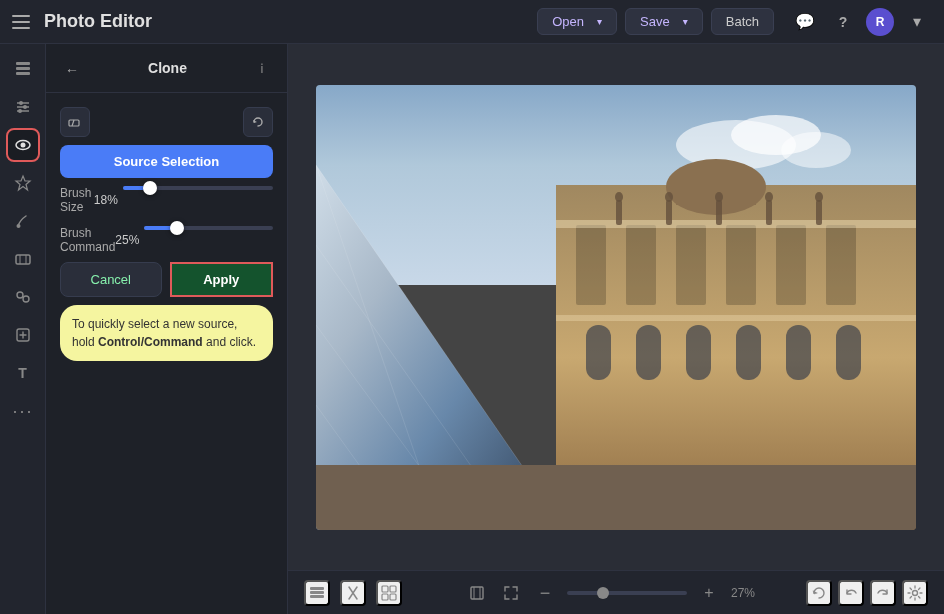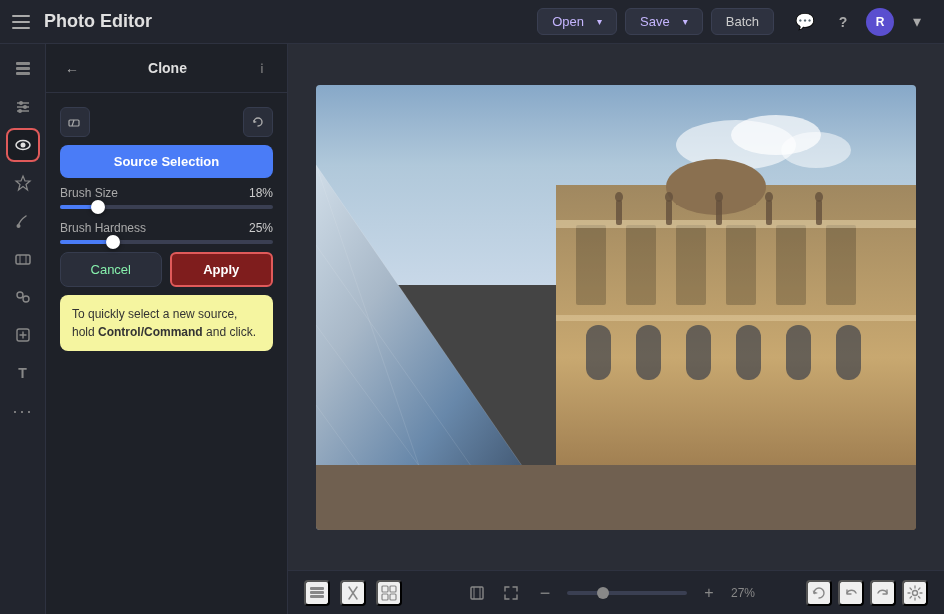--- a/index.html
+++ b/index.html
@@ -228,21 +228,21 @@
       text-align: center;
     }
 
     .slider-group {
       display: flex;
       flex-direction: column;
       gap: 12px;
     }
     .slider-row {
       display: flex;
-      flex-direction: column;
+      flex-direction: row;
       gap: 5px;
     }
     .slider-label-row {
       display: flex;
       justify-content: space-between;
       align-items: center;
     }
     .slider-label {
       font-size: 12px;
       color: #aaa;
@@ -288,35 +288,35 @@
       border: 1px solid #363c4e;
       color: #86efac;
       border-radius: 8px;
       padding: 8px 0;
       font-size: 13px;
       cursor: pointer;
       text-align: center;
     }
     .apply-btn {
       flex: 1;
-      background: #7f1d1d;
+      background: #14532d;
       border: 2px solid #e05a5a;
       color: #fff;
-      border-radius: 6px;
+      border-radius: 0;
       padding: 8px 0;
       font-size: 13px;
       font-weight: 600;
       cursor: pointer;
       text-align: center;
     }
 
     .tooltip-box {
       background: #f5f5a0;
       color: #333;
-      border-radius: 8px;
+      border-radius: 17px;
       padding: 10px 12px;
       font-size: 12px;
       line-height: 1.5;
     }
     .tooltip-box strong {
       font-weight: 700;
     }
 
     
     .canvas-area {
@@ -573,21 +573,21 @@
             <span class="slider-value">18%</span>
           </div>
           <div class="slider-track">
             <div class="slider-fill" style="width:18%"></div>
             <div class="slider-thumb" style="left:18%"></div>
           </div>
         </div>
 
         <div class="slider-row">
           <div class="slider-label-row">
-            <span class="slider-label">Brush Hardness</span>
+            <span class="slider-label">Brush Command</span>
             <span class="slider-value">25%</span>
           </div>
           <div class="slider-track">
             <div class="slider-fill" style="width:25%"></div>
             <div class="slider-thumb" style="left:25%"></div>
           </div>
         </div>
 
 
       </div>

